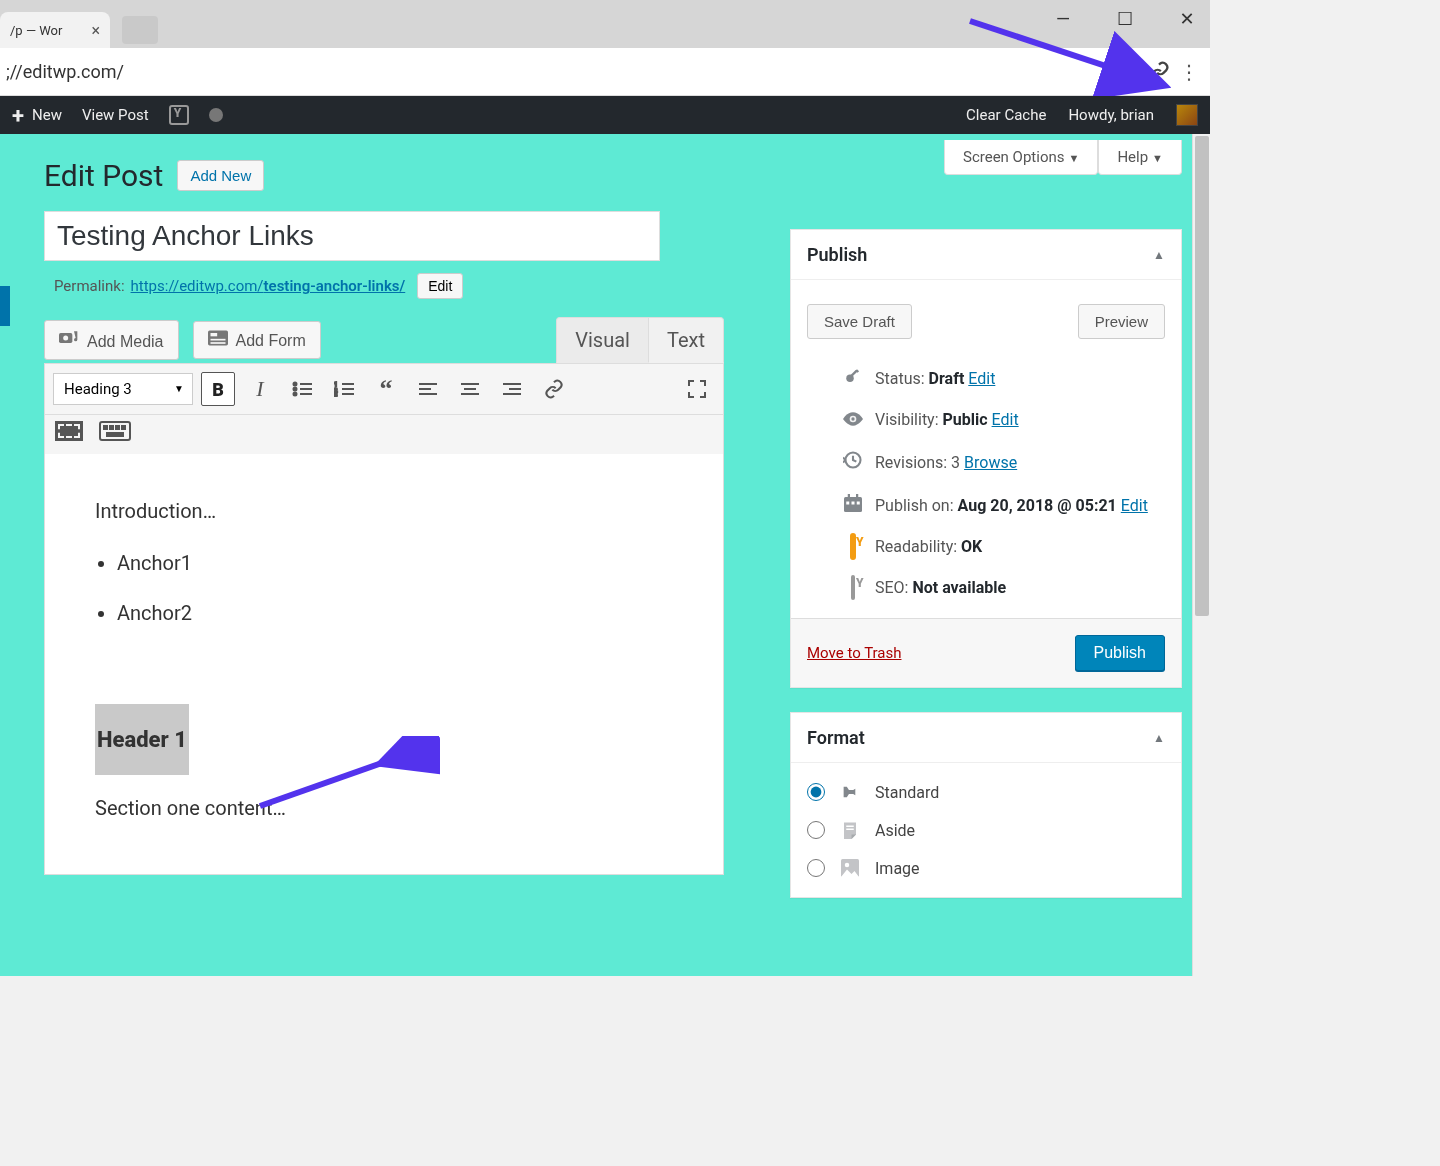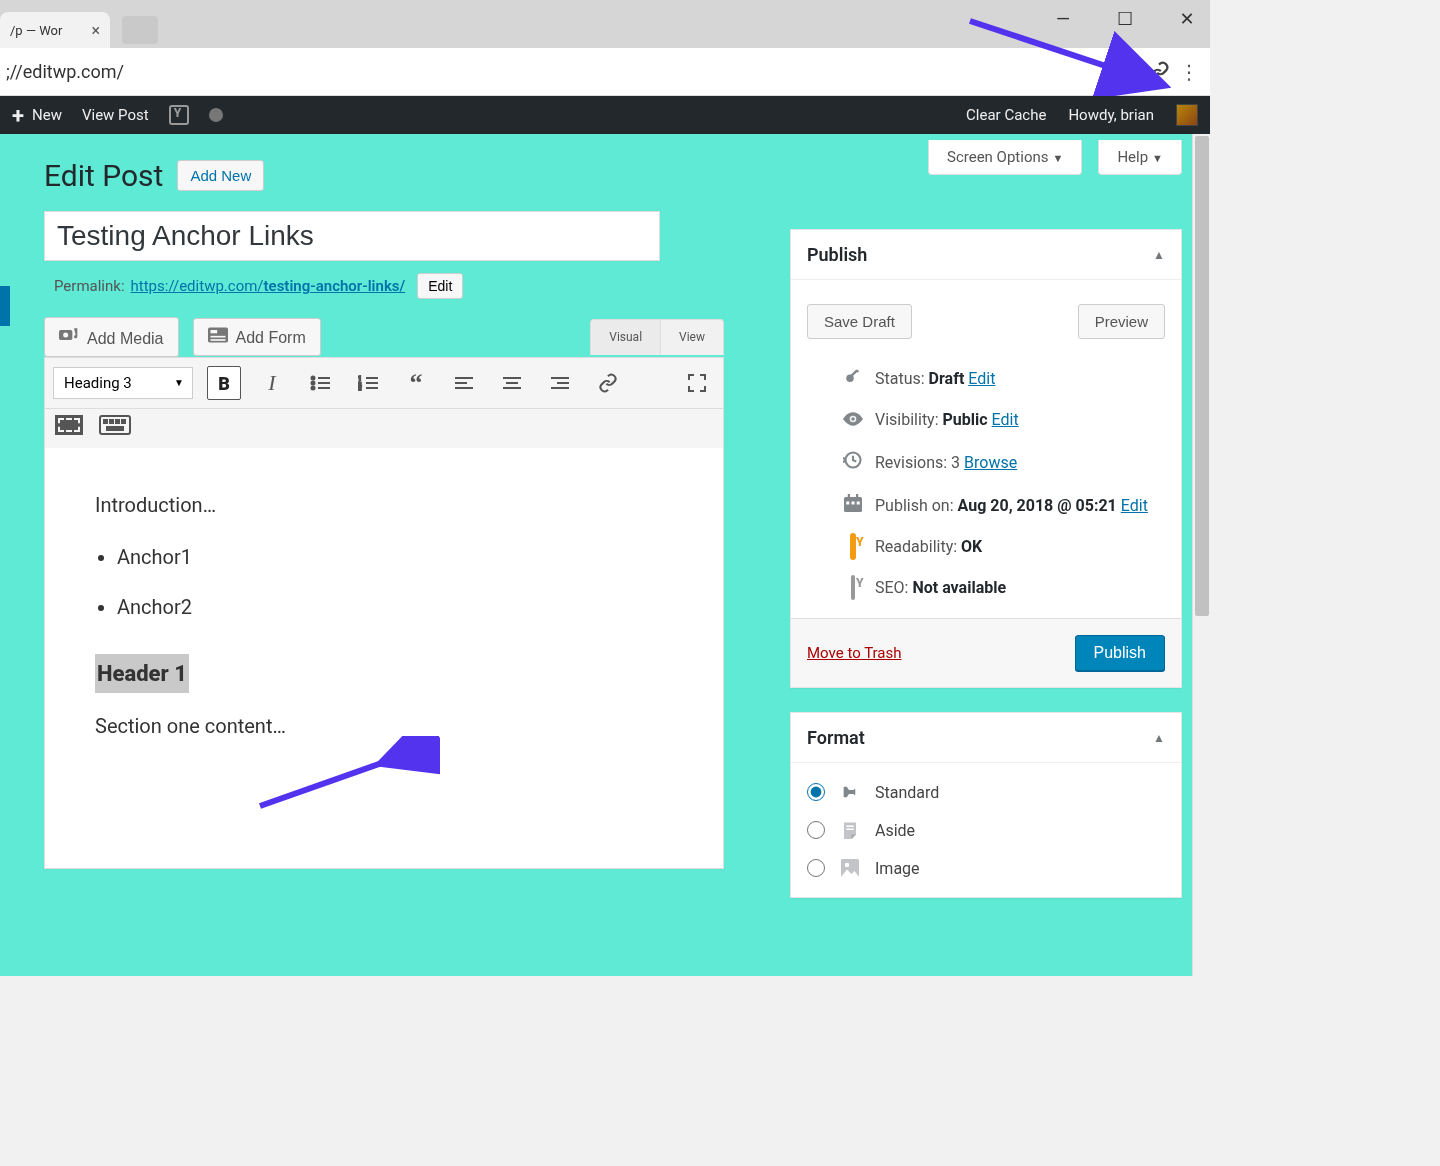--- a/index.html
+++ b/index.html
@@ -21,58 +21,58 @@
 .wp-adminbar .ab-item { display: flex; align-items: center; gap: 8px; margin-right: 20px; cursor: pointer; }
 .wp-adminbar .ab-right { margin-left: auto; display: flex; align-items: center; gap: 22px; }
 .wp-adminbar .ab-dot { width: 14px; height: 14px; border-radius: 50%; background: #777; display: inline-block; }
 .ab-avatar { width: 22px; height: 22px; background: linear-gradient(135deg, #b8860b, #8b4513); border: 1px solid #444; }
 
 .wp-body { background: #5eead4; height: calc(100% - 38px); padding: 0 0 0 14px; position: relative; display: flex; }
 .wp-tab-indicator { position: absolute; left: 0; top: 152px; width: 10px; height: 40px; background: #0073aa; }
 .wp-main-col { flex: 1; min-width: 0; }
 .wp-side-col { width: 420px; padding-right: 28px; }
 
-.screen-meta { display: flex; justify-content: flex-end; gap: 16px; padding: 6px 0 0 0; }
+.screen-meta { display: flex; justify-content: flex-end; gap: 0; padding: 6px 0 0 0; }
 .screen-btn { background: #fff; border: 1px solid #ddd; border-top: none; border-radius: 0 0 4px 4px; padding: 8px 18px; font-size: 15px; color: #555; cursor: pointer; }
 .screen-btn .tri-down { font-size: 11px; margin-left: 4px; }
 
 .page-heading { display: flex; align-items: center; gap: 14px; padding: 24px 0 18px 30px; }
 .page-heading h1 { font-size: 30px; font-weight: 400; color: #23282d; }
 .add-new-btn { border: 1px solid #ccc; background: #f7f7f7; color: #0073aa; padding: 6px 12px; font-size: 15px; border-radius: 3px; cursor: pointer; font-weight: 500; }
 
 .title-input { margin: 0 30px 0 30px; }
 .title-input input { width: 616px; font-size: 28px; padding: 8px 12px; border: 1px solid #ddd; background: #fff; color: #32373c; }
 .permalink-row { margin: 12px 0 18px 40px; font-size: 15px; color: #555; display: flex; align-items: center; gap: 6px; }
 .permalink-row a { color: #0073aa; text-decoration: underline; }
 .permalink-row .slug { font-weight: 600; }
 .perma-edit { border: 1px solid #ccc; background: #f7f7f7; padding: 4px 10px; font-size: 14px; border-radius: 3px; margin-left: 6px; cursor: pointer; }
 
 .editor-top { margin: 0 30px 0 30px; display: flex; align-items: center; gap: 14px; position: relative; width: 680px; }
 .media-btn { border: 1px solid #ccc; background: #f7f7f7; padding: 8px 14px; font-size: 16px; border-radius: 3px; cursor: pointer; display: flex; align-items: flex-end; gap: 8px; color: #555; }
 .editor-tabs { margin-left: auto; display: flex; }
-.ed-tab { padding: 10px 18px; border: 1px solid #ddd; background: #f5f5f5; color: #555; font-size: 12px; cursor: pointer; }
+.ed-tab { padding: 10px 18px; border: 1px solid #ddd; background: #f5f5f5; color: #555; font-size: 20px; cursor: pointer; }
 .ed-tab.active { background: #ebebeb; border-bottom-color: #ebebeb; z-index: 2; }
 .ed-tab.vis { border-radius: 4px 0 0 0; border-right: none; }
 .ed-tab.txt { border-radius: 0 4px 0 0; background: #f1f1f1; border-bottom-color: #f1f1f1; }
 
 .editor-box { margin: 0 30px; width: 680px; background: #fff; border: 1px solid #ddd; }
-.toolbar { background: #f5f5f5; border-bottom: 1px solid #ddd; padding: 8px 8px; display: flex; align-items: center; flex-wrap: wrap; gap: 14px; }
+.toolbar { background: #f5f5f5; border-bottom: 1px solid #ddd; padding: 8px 8px; display: flex; align-items: center; flex-wrap: wrap; gap: 8px; }
 .format-select { border: 1px solid #ccc; padding: 6px 26px 6px 10px; font-size: 15px; background: #fff; cursor: pointer; position: relative; min-width: 140px; }
 .format-select::after { content: "▼"; position: absolute; right: 8px; top: 9px; font-size: 10px; }
 .tb-btn { width: 34px; height: 34px; display: flex; align-items: center; justify-content: center; cursor: pointer; color: #555; font-size: 18px; border: 1px solid transparent; border-radius: 2px; }
 .tb-btn.active-bold { border: 1px solid #555; background: #fff; font-weight: 900; color: #222; }
 .tb-btn.wide { width: 36px; }
 .toolbar-row2 { display: flex; gap: 16px; padding: 6px 10px 10px 10px; background: #f5f5f5; }
 .tb-icon-box { width: 28px; height: 20px; background: #555; position: relative; }
 .tb-icon-box::after { content: ""; position: absolute; inset: 3px; border: 2px dashed #f5f5f5; }
 
 .editor-content { padding: 40px 50px; font-size: 20px; color: #333; line-height: 1.7; min-height: 420px; }
 .editor-content ul { margin: 18px 0 30px 22px; }
 .editor-content ul li { list-style: disc; margin: 16px 0; }
-.hdr-highlight { background: #c9c9c9; font-weight: 800; font-size: 22px; padding: 1px 2px; display: inline-block; }
+.hdr-highlight { background: #c9c9c9; font-weight: 800; font-size: 22px; padding: 17px 2px; display: inline-block; margin-top: 44px; }
 .section-text { margin-top: 16px; }
 
 .postbox { background: #fff; border: 1px solid #e5e5e5; box-shadow: 0 1px 1px rgba(0,0,0,.04); margin-bottom: 24px; }
 .postbox-header { padding: 14px 16px; border-bottom: 1px solid #eee; display: flex; align-items: center; cursor: pointer; }
 .postbox-header h2 { font-size: 18px; font-weight: 600; color: #23282d; }
 .postbox-toggle { margin-left: auto; color: #72777c; font-size: 12px; }
 .postbox-body { padding: 10px 0; }
 .pub-row { display: flex; align-items: center; padding: 10px 16px; font-size: 16px; color: #555; gap: 12px; margin-left: 36px; }
 .pub-row .icon { width: 20px; color: #82878c; font-size: 18px; flex-shrink: 0; text-align: center; }
 .pub-row strong { color: #23282d; font-weight: 700; }
@@ -179,21 +179,21 @@
                   <rect width="24" height="18" rx="2"></rect>
                   <rect x="3" y="3" width="8" height="4" fill="#f7f7f7"></rect>
                   <rect x="3" y="10" width="18" height="2" fill="#f7f7f7"></rect>
                   <rect x="3" y="14" width="18" height="2" fill="#f7f7f7"></rect>
                 </svg>
             </span>
             <span>Add Form</span>
           </button>
           <div class="editor-tabs">
             <div class="ed-tab vis active">Visual</div>
-            <div class="ed-tab txt">View</div>
+            <div class="ed-tab txt">Text</div>
           </div>
         </div>
 
         <div class="editor-box">
           <div class="toolbar">
             <div class="format-select">Heading 3</div>
             <div class="tb-btn active-bold">B</div>
             <div class="tb-btn" style="font-style:italic;font-family:serif;font-size:22px">I</div>
             <div class="tb-btn">
               <svg width="20" height="16" viewBox="0 0 20 16" stroke="#555" stroke-width="2">

